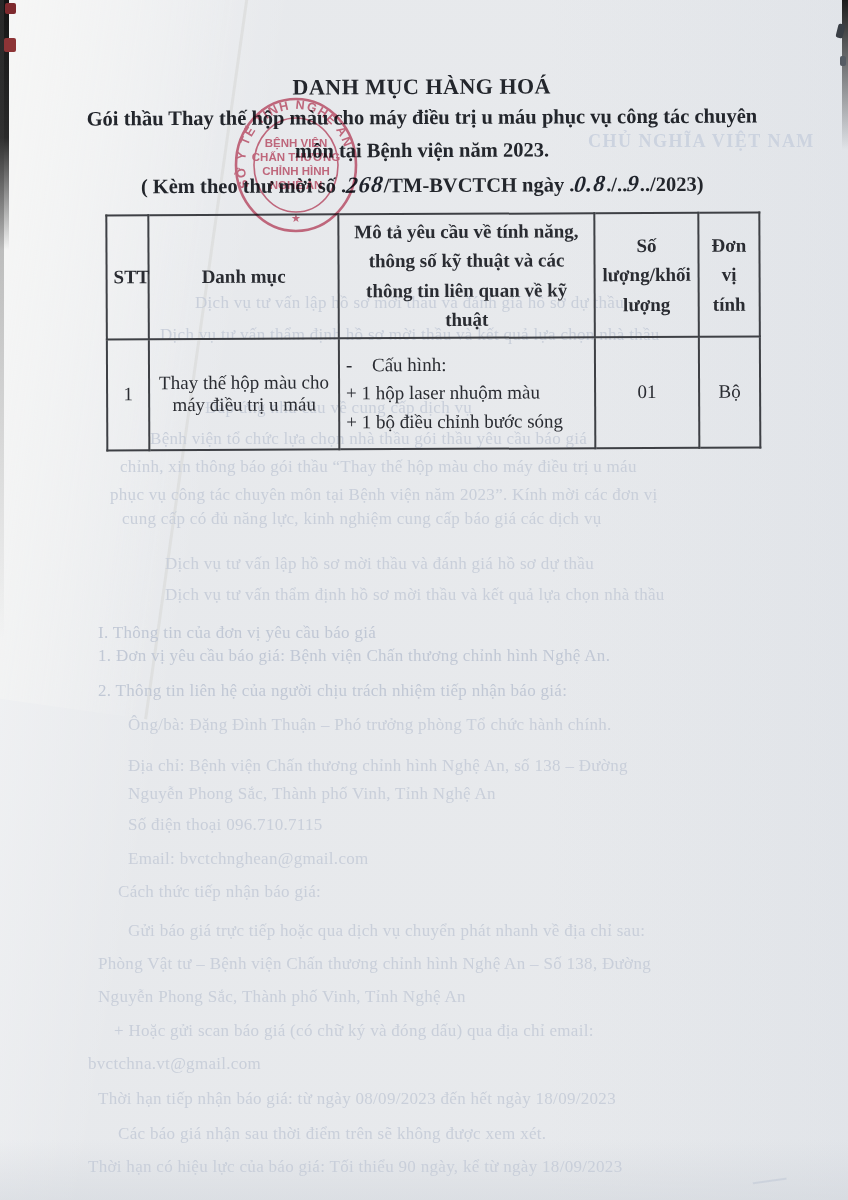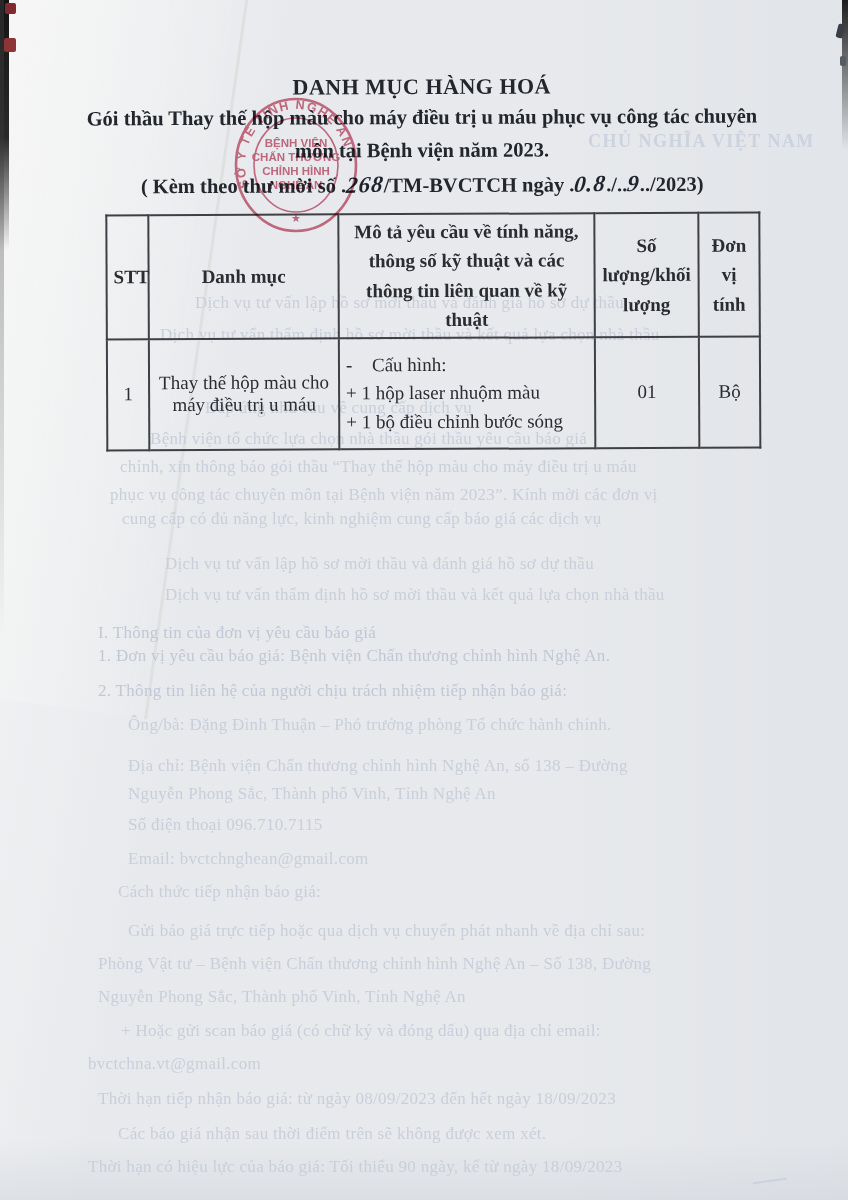--- a/index.html
+++ b/index.html
@@ -88,21 +88,21 @@
         <div class="ghost-line ghost-strong" style="top: 633px; left: 98px;">2. Thông tin liên hệ của người chịu trách nhiệm tiếp nhận báo giá:</div>
         <div class="ghost-line" style="top: 667px; left: 128px;">Ông/bà: Đặng Đình Thuận – Phó trưởng phòng Tổ chức hành chính.</div>
         <div class="ghost-line" style="top: 708px; left: 128px;">Địa chỉ: Bệnh viện Chấn thương chỉnh hình Nghệ An, số 138 – Đường</div>
         <div class="ghost-line" style="top: 736px; left: 128px;">Nguyễn Phong Sắc, Thành phố Vinh, Tỉnh Nghệ An</div>
         <div class="ghost-line" style="top: 767px; left: 128px; text-align: center;">Số điện thoại 096.710.7115</div>
         <div class="ghost-line ghost-underline" style="top: 801px; left: 128px;">Email: bvctchnghean@gmail.com</div>
         <div class="ghost-line" style="top: 834px; left: 118px;">Cách thức tiếp nhận báo giá:</div>
         <div class="ghost-line" style="top: 873px; left: 128px; text-align: right;">Gửi báo giá trực tiếp hoặc qua dịch vụ chuyển phát nhanh về địa chỉ sau:</div>
         <div class="ghost-line" style="top: 906px; left: 98px;">Phòng Vật tư – Bệnh viện Chấn thương chỉnh hình Nghệ An – Số 138, Đường</div>
         <div class="ghost-line" style="top: 939px; left: 98px;">Nguyễn Phong Sắc, Thành phố Vinh, Tỉnh Nghệ An</div>
-        <div class="ghost-line" style="top: 973px; left: 121px;">+ Hoặc gửi scan báo giá (có chữ ký và đóng dấu) qua địa chỉ email:</div>
+        <div class="ghost-line" style="top: 973px; left: 114px;">+ Hoặc gửi scan báo giá (có chữ ký và đóng dấu) qua địa chỉ email:</div>
         <div class="ghost-line ghost-underline" style="top: 1006px; left: 88px; text-align: right;">bvctchna.vt@gmail.com</div>
         <div class="ghost-line" style="top: 1041px; left: 98px;">Thời hạn tiếp nhận báo giá: từ ngày 08/09/2023 đến hết ngày 18/09/2023</div>
         <div class="ghost-line" style="top: 1076px; left: 118px;">Các báo giá nhận sau thời điểm trên sẽ không được xem xét.</div>
         <div class="ghost-line" style="top: 1109px; left: 88px;">Thời hạn có hiệu lực của báo giá: Tối thiểu 90 ngày, kể từ ngày 18/09/2023</div>
       </div>
     <div class="ghost-mark"></div>
   </div>
 
   <div class="doc">
     <div class="title-line t1">DANH MỤC HÀNG HOÁ</div>

